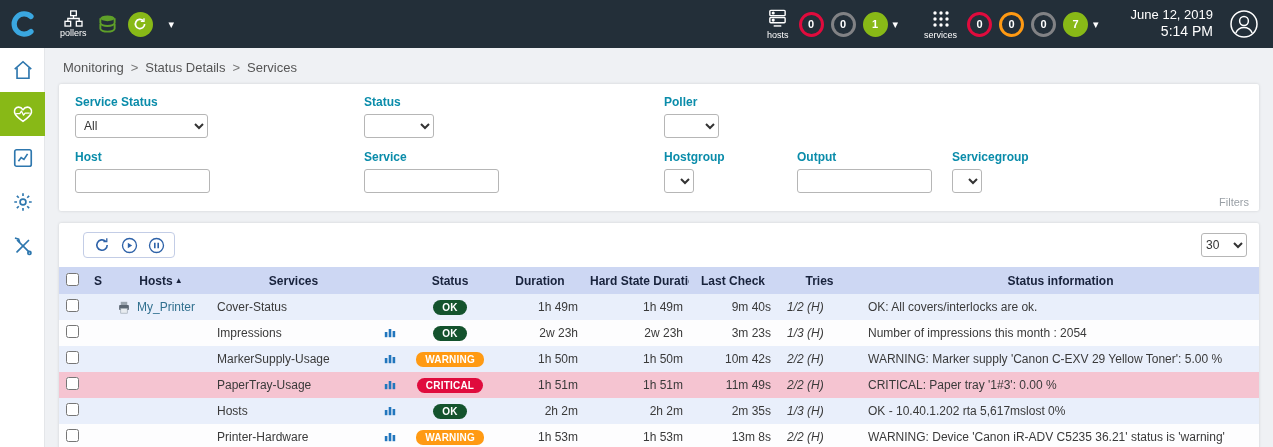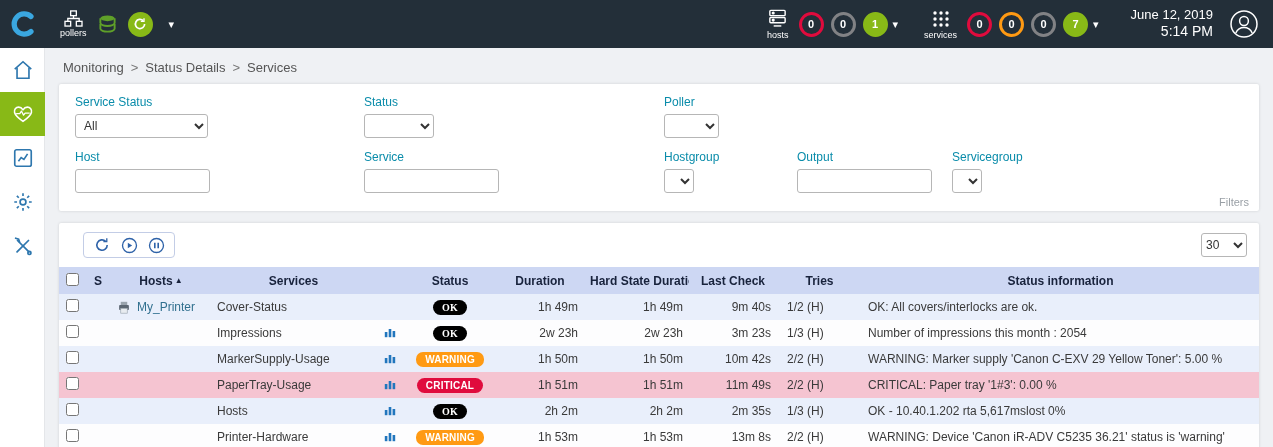--- a/index.html
+++ b/index.html
@@ -53,21 +53,21 @@
   
   .content { position: absolute; top: 48px; left: 45px; width: 1228px; height: 399px; padding: 0 14px; }
   .breadcrumb { padding: 12px 4px 9px; font-size: 13px; color: #555; }
   .breadcrumb a { color: #555; text-decoration: none; cursor: pointer; }
   .breadcrumb .sep { margin: 0 7px; color: #777; }
   .card { background: #fff; box-shadow: 0 0 3px rgba(0,0,0,.14); border-radius: 2px; }
 
   
   .filter-card { position: relative; padding: 11px 16px 18px; }
   .filter-grid { display: grid; grid-template-columns: 289px 300px 133px 155px auto; row-gap: 12px; }
-  .flabel { display: block; font-size: 12px; font-weight: normal; color: #0a8caa; margin-bottom: 5px; }
+  .flabel { display: block; font-size: 12px; font-weight: bold; color: #0a8caa; margin-bottom: 5px; }
   .fctrl { height: 24px; font-size: 12px; border: 1px solid #b6b6b6; border-radius: 3px; background: #fff; color: #333; padding: 0 4px; }
   .inp-lg { width: 135px; }
   .sel-lg { width: 133px; }
   .sel-md { width: 70px; }
   .sel-sm { width: 55px; }
   .sel-xs { width: 30px; padding: 0; }
   .filters-caption { position: absolute; right: 10px; bottom: 3px; font-size: 11px; color: #9aa0a6; }
 
   
   .table-card { margin-top: 12px; }
@@ -88,27 +88,27 @@
   tr.critical td { background: #f5c4d1; }
   .caret { font-size: 8px; color: #18223c; vertical-align: 2px; margin-left: 2px; }
   .td-cb, .th-cb { text-align: center; }
   .td-host { }
   .host-wrap { display: flex; align-items: center; gap: 6px; }
   .host-link { color: #31708f; text-decoration: none; cursor: pointer; }
   .td-svc { text-align: left; cursor: pointer; }
   .td-g { text-align: center; }
   .td-status { text-align: center; }
   .td-num { text-align: right; }
-  .td-tries { text-align: left; padding-left: 10px; }
+  .td-tries { text-align: left; padding-left: 10px; font-style: italic; }
   .td-info { text-align: left; }
   .badge {
     display: inline-block; min-width: 30px; padding: 2px 9px; border-radius: 10px;
     color: #fff; font-size: 10px; font-weight: bold; text-align: center; letter-spacing: .2px;
   }
-  .badge.ok { background: #000000; font-family: Liberation Serif, serif; }
+  .badge.ok { background: #14532d; }
   .badge.warning { background: #ff9a13; border-radius: 7px; }
   .badge.critical { background: #e00b3d; }
   input[type="checkbox"] { width: 13px; height: 13px; cursor: pointer; }
 </style>
 </head>
 <body>
 
 <div class="topbar">
   <div class="logo">
     <svg width="28" height="28" viewBox="0 0 32 32">

